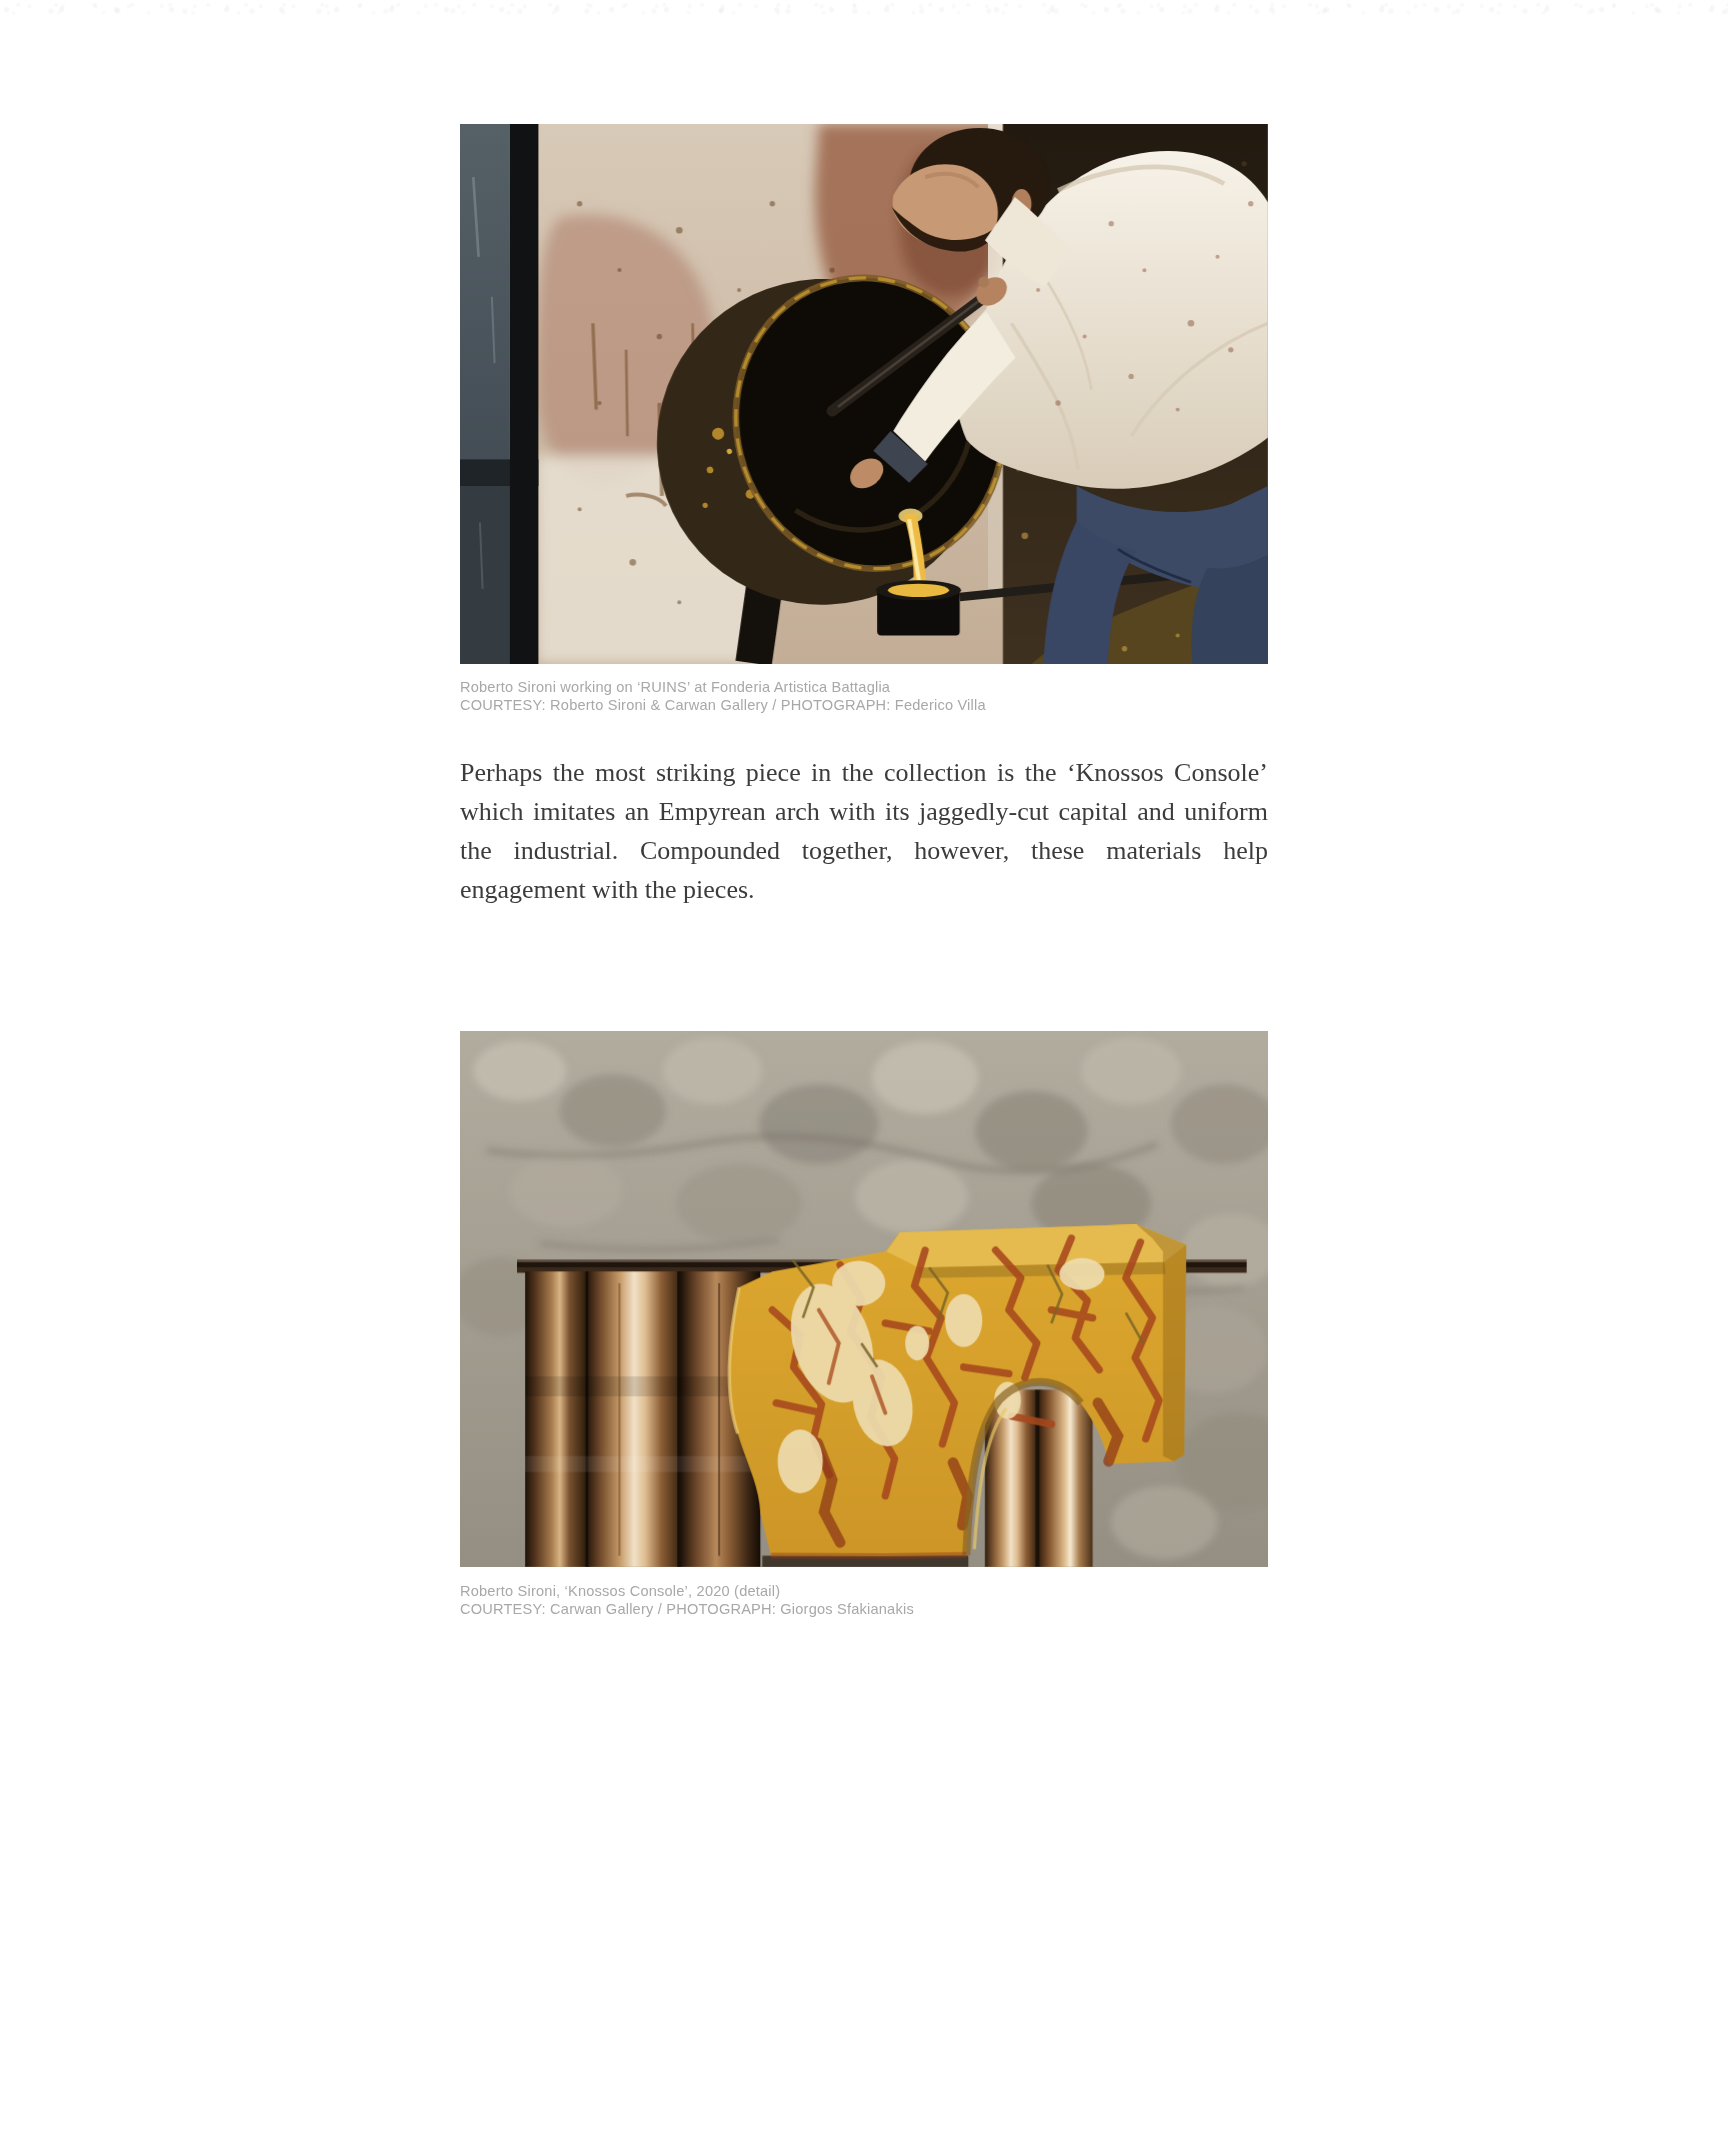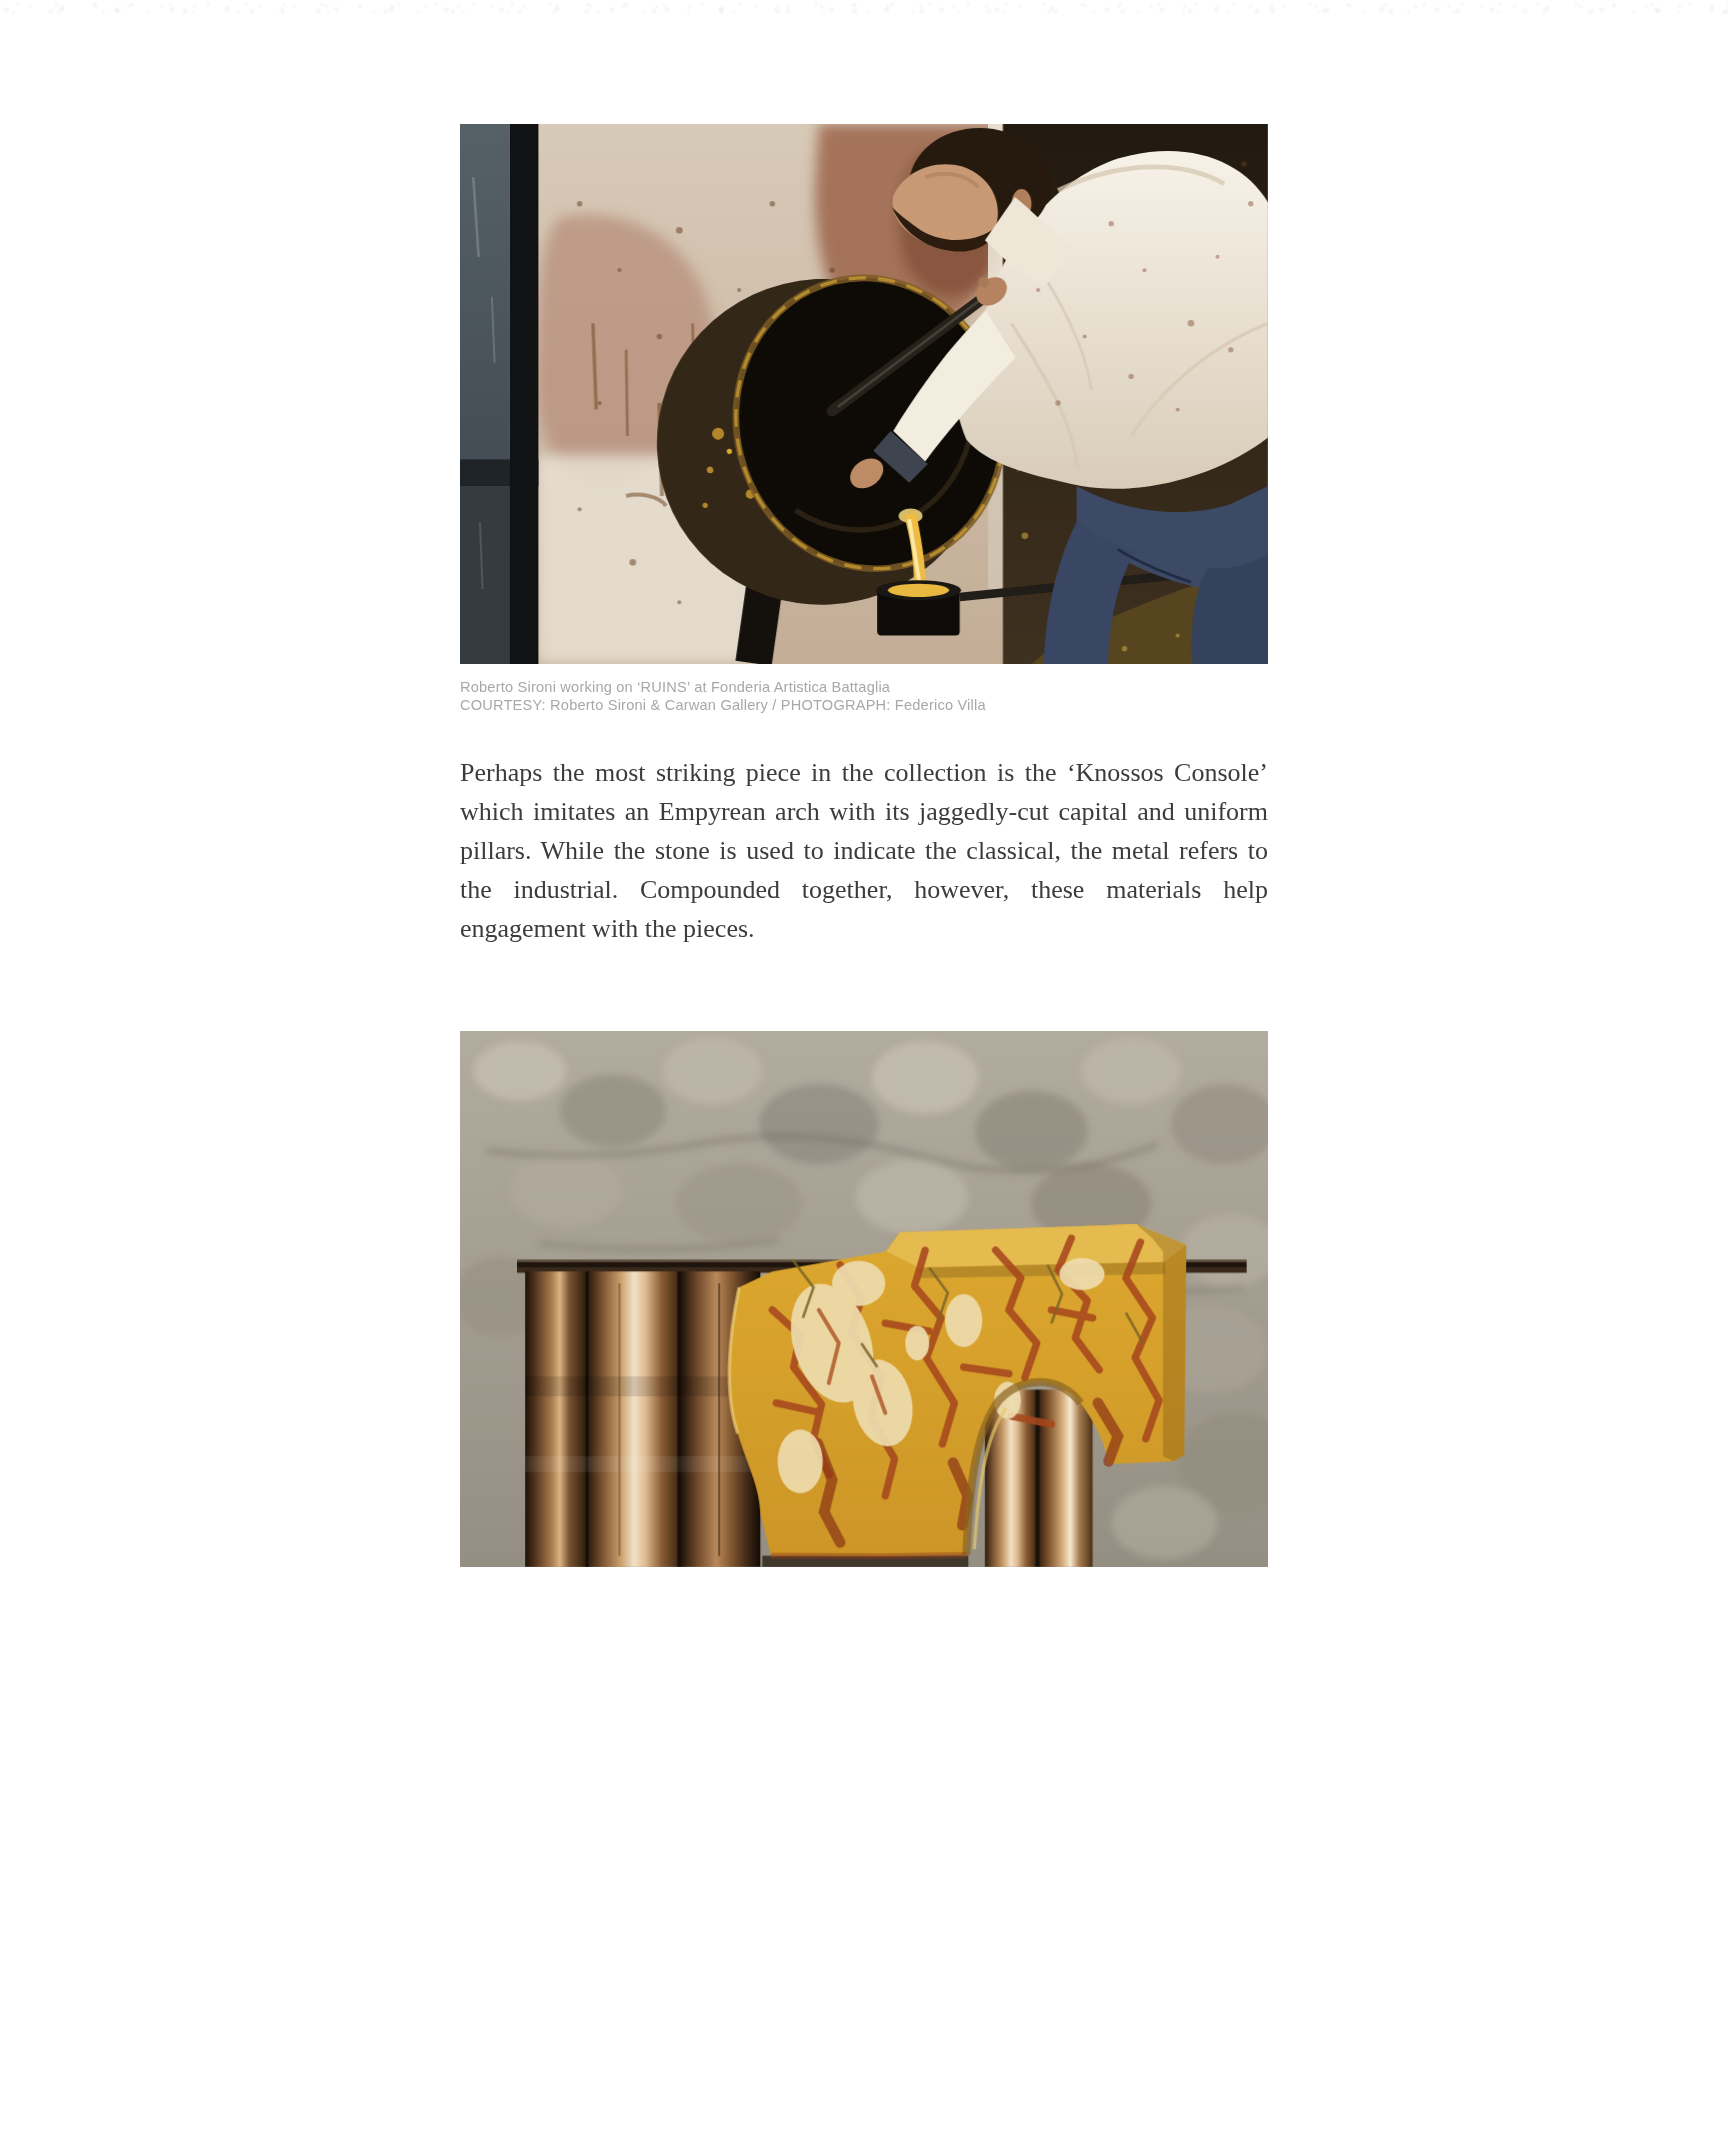--- a/index.html
+++ b/index.html
@@ -216,21 +216,20 @@
   </div>
 
   <figcaption class="caption" id="caption1">
     <div class="cap-line">Roberto Sironi working on ‘RUINS’ at Fonderia Artistica Battaglia</div>
     <div class="cap-line">COURTESY: Roberto Sironi &amp; Carwan Gallery / PHOTOGRAPH: Federico Villa</div>
   </figcaption>
 
   <div class="body-text">
     <div class="para-line">Perhaps the most striking piece in the collection is the ‘Knossos Console’</div>
     <div class="para-line">which imitates an Empyrean arch with its jaggedly-cut capital and uniform</div>
-    <div class="para-line">pillars. While the stone is used to indicate the classical, the metal refers to</div>
     <div class="para-line">the industrial. Compounded together, however, these materials help</div>
     <div class="para-line last">engagement with the pieces.</div>
   </div>
 
   <div class="photo" id="photo2">
     <svg viewBox="0 0 1216 807" preserveAspectRatio="none">
       <defs>
         <linearGradient id="stone2" x1="0" y1="0" x2="0" y2="1">
           <stop offset="0" stop-color="#b2ac9f"></stop>
             <stop offset="1" stop-color="#958f83"></stop>
@@ -373,15 +372,19 @@
         </g>
         <path d="M762,789 C766,690 776,600 812,555 C848,518 902,520 934,560" stroke="#8a6420" stroke-width="12" fill="none" opacity=".7"></path>
         <path d="M774,780 C780,690 790,610 822,568" stroke="#e8c868" stroke-width="5" fill="none" opacity=".7"></path>
         <path d="M1074,648 L1090,638 L1093,322 L1018,291 L1042,312 L1058,332 L1058,640 Z" fill="#7a5210" opacity=".35"></path>
         <path d="M420,386 C404,462 398,548 418,606" stroke="#f0d27a" stroke-width="5" fill="none" opacity=".7"></path>
         <path d="M468,790 L640,791 L762,789" stroke="#8f3a16" stroke-width="9" fill="none" opacity=".45"></path>
       </g>
     </svg>
   </div>
 
+  <figcaption class="caption" id="caption2">
+    <div class="cap-line">Roberto Sironi, ‘Knossos Console’, 2020 (detail)</div>
+    <div class="cap-line">COURTESY: Carwan Gallery / PHOTOGRAPH: Giorgos Sfakianakis</div>
+  </figcaption>
 
 </div>
 
 
 </body></html>

